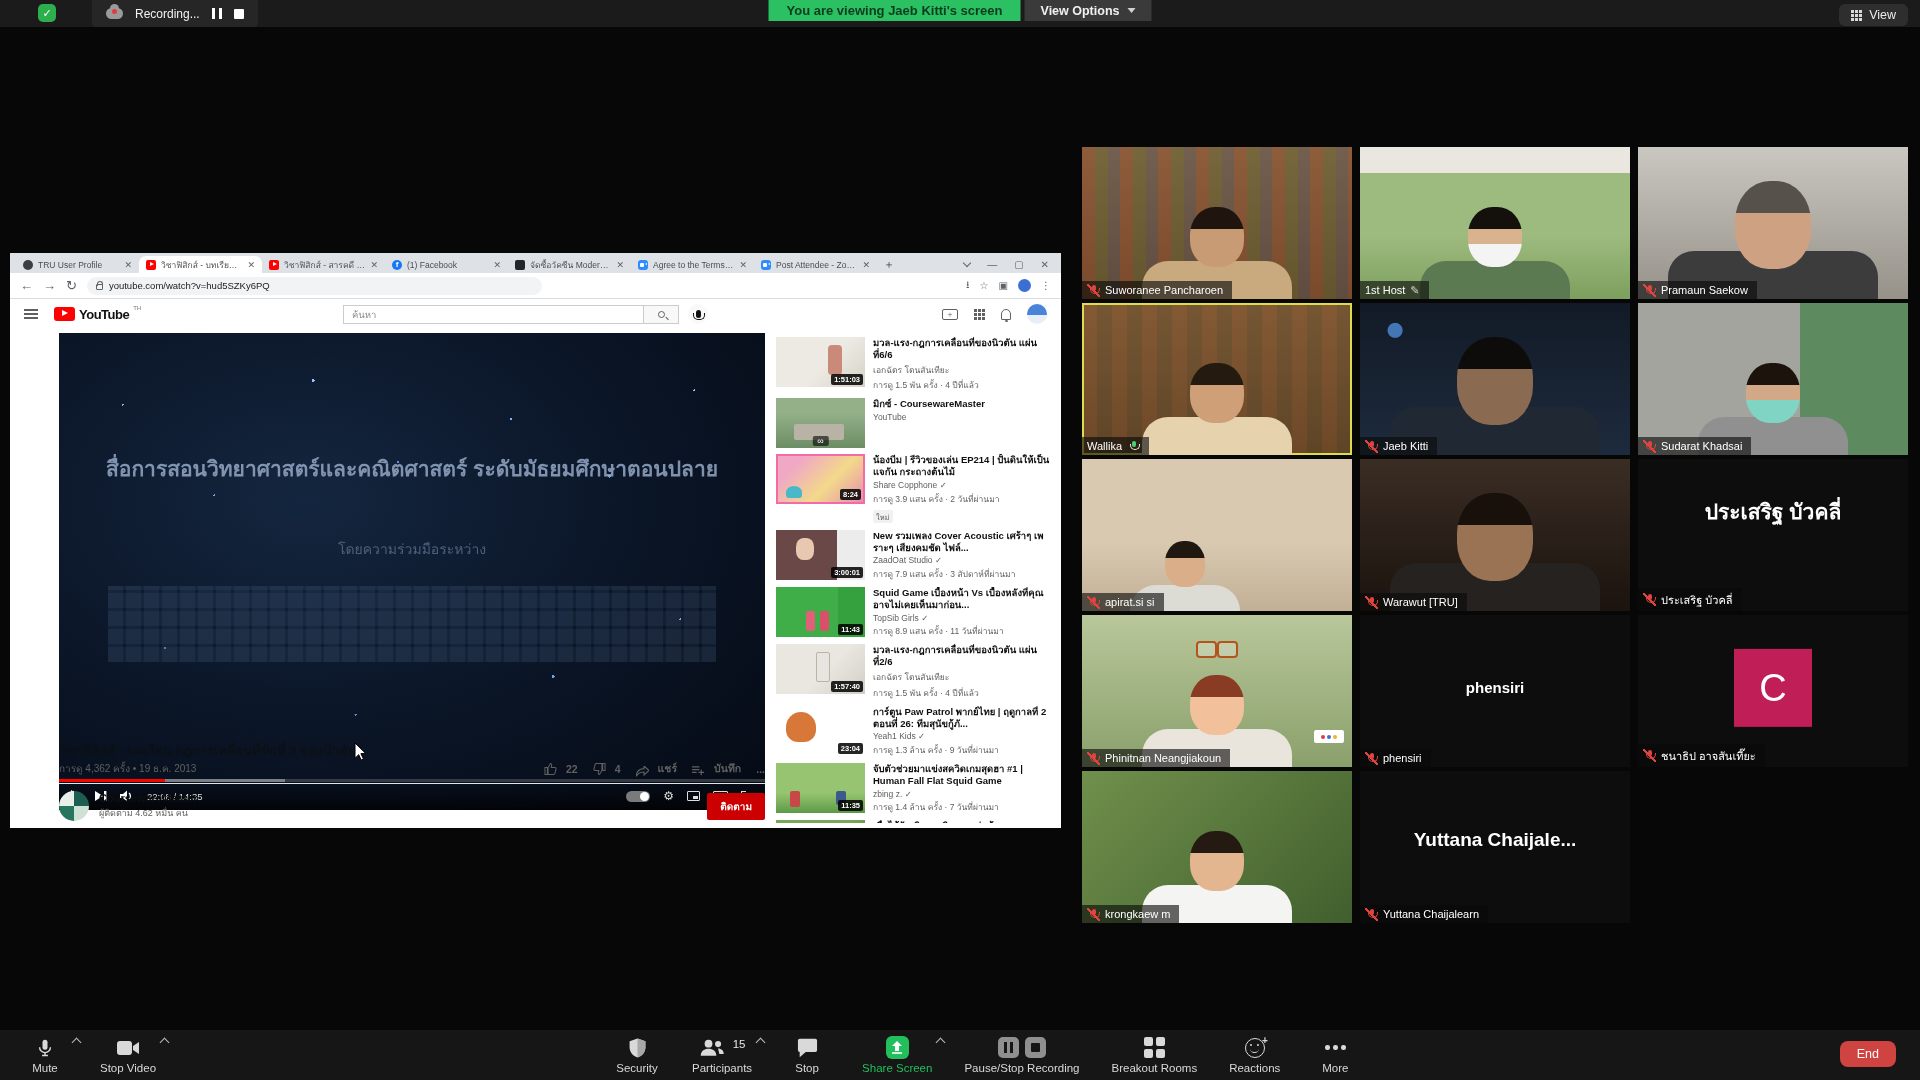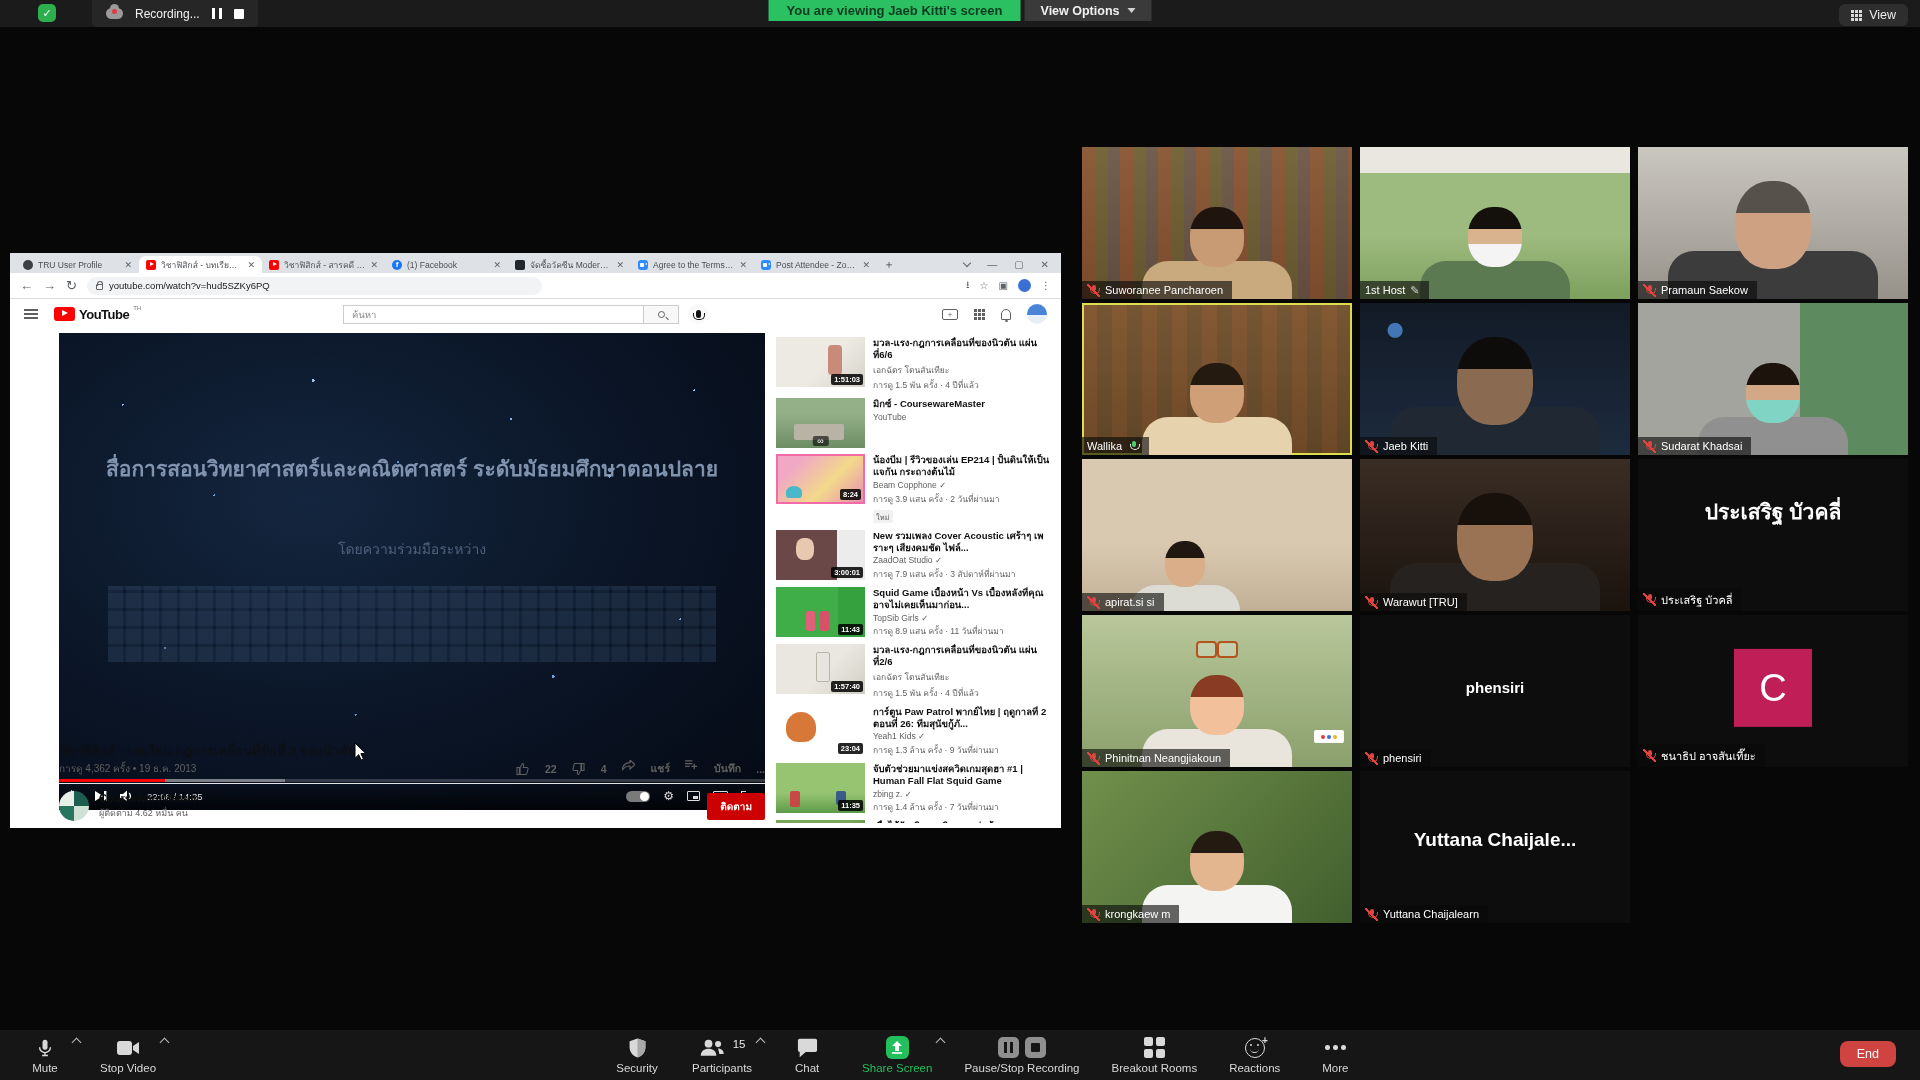--- a/index.html
+++ b/index.html
@@ -108,21 +108,21 @@
 .theater{width:15px;height:10px;border:1.5px solid #ddd;border-radius:1px}
 .fullscr{width:12px;height:10px;position:relative}
 .fullscr::before,.fullscr::after{content:"";position:absolute;width:4px;height:3px}
 .fullscr::before{left:0;top:0;border-left:1.5px solid #ddd;border-top:1.5px solid #ddd}
 .fullscr::after{right:0;bottom:0;border-right:1.5px solid #ddd;border-bottom:1.5px solid #ddd}
 
 .vtitle{position:absolute;left:49px;top:487px;width:706px;font-size:13px;color:#0f0f0f;white-space:nowrap}
 .vmeta-row{position:absolute;left:49px;top:507px;width:706px;display:flex;align-items:center}
 .vviews{font-size:10px;color:#606060}
 .vactions{margin-left:auto;display:flex;gap:15px;align-items:center;color:#606060;font-size:10.5px;font-weight:bold}
-.vact{display:flex;align-items:flex-start;gap:16px}
+.vact{display:flex;align-items:flex-end;gap:9px}
 .vdivider{position:absolute;left:49px;top:530px;width:706px;height:1px;background:#e5e5e5}
 .chrow{position:absolute;left:49px;top:538px;width:706px;display:flex;align-items:center;gap:10px}
 .chav{width:30px;height:30px;border-radius:50%;background:conic-gradient(#1c5e50 0 25%,#cfe0d4 25% 50%,#27745f 50% 75%,#e8efe8 75%);flex:none}
 .chname{font-size:11px;font-weight:bold;color:#0f0f0f}
 .chsubs{font-size:9px;color:#606060;margin-top:2px}
 .subscribe{margin-left:auto;background:#c00;color:#fff;font-size:10px;font-weight:bold;padding:6px 13px;border-radius:2px}
 
 .sidebar{position:absolute;left:766px;top:84px;width:277px;height:486px;overflow:hidden}
 .sug{display:flex;gap:8px;margin-bottom:6px}
 .sthumb{position:relative;width:89px;height:50px;flex:none}
@@ -449,21 +449,21 @@
         <div class="sinfo">
             <div class="stitle">มิกซ์ - CoursewareMaster</div>
             <div class="schan">YouTube</div>
           </div>
       </div>
       <div class="sug">
         <div class="sthumb th3">
             <span class="fig" style="left:8px;bottom:4px;width:16px;height:12px;background:#49b8c8;border-radius:50% 50% 3px 3px"></span>
             <span class="sdur">8:24</span>
           </div>
-        <div class="sinfo"><div class="stitle">น้องบีม | รีวิวของเล่น EP214 | ปั้นดินให้เป็น แจกัน กระถางต้นไม้</div><div class="schan">Beam Copphone ✓</div><div class="smeta">การดู 3.9 แสน ครั้ง · 2 วันที่ผ่านมา</div><span class="snew">ใหม่</span></div>
+        <div class="sinfo"><div class="stitle">น้องบีม | รีวิวของเล่น EP214 | ปั้นดินให้เป็น แจกัน กระถางต้นไม้</div><div class="schan">Share Copphone ✓</div><div class="smeta">การดู 3.9 แสน ครั้ง · 2 วันที่ผ่านมา</div><span class="snew">ใหม่</span></div>
       </div>
       <div class="sug">
         <div class="sthumb th4">
             <span class="fig" style="left:20px;top:8px;width:18px;height:22px;background:#e8c8b0;border-radius:40%"></span>
             <span class="sdur">3:00:01</span>
           </div>
         <div class="sinfo">
             <div class="stitle">New รวมเพลง Cover Acoustic เศร้าๆ เพราะๆ เสียงคมชัด ไฟล์...</div>
             <div class="schan">ZaadOat Studio ✓</div>
             <div class="smeta">การดู 7.9 แสน ครั้ง · 3 สัปดาห์ที่ผ่านมา</div>
@@ -681,21 +681,21 @@
           </span>
         <span>Participants</span>
         <span class="tb-caret"></span>
       </div>
       <div class="tb-item">
         <span class="ico">
             <svg width="21" height="20" viewBox="0 0 24 23">
               <path d="M3 1h18a2 2 0 0 1 2 2v11a2 2 0 0 1-2 2H10l-7 6v-6H3a2 2 0 0 1-2-2V3a2 2 0 0 1 2-2z" fill="#d9d9d9"></path>
             </svg>
           </span>
-        <span>Chat</span>
+        <span>Stop</span>
       </div>
       <div class="tb-item">
         <span class="ico">
             <span class="share-sq">
               <svg width="12" height="13" viewBox="0 0 12 13">
                 <path d="M6 0l5 5H8v5H4V5H1z" fill="#fff"></path>
                 <path d="M1 12h10" stroke="#fff" stroke-width="1.6"></path>
               </svg>
             </span>
           </span>

